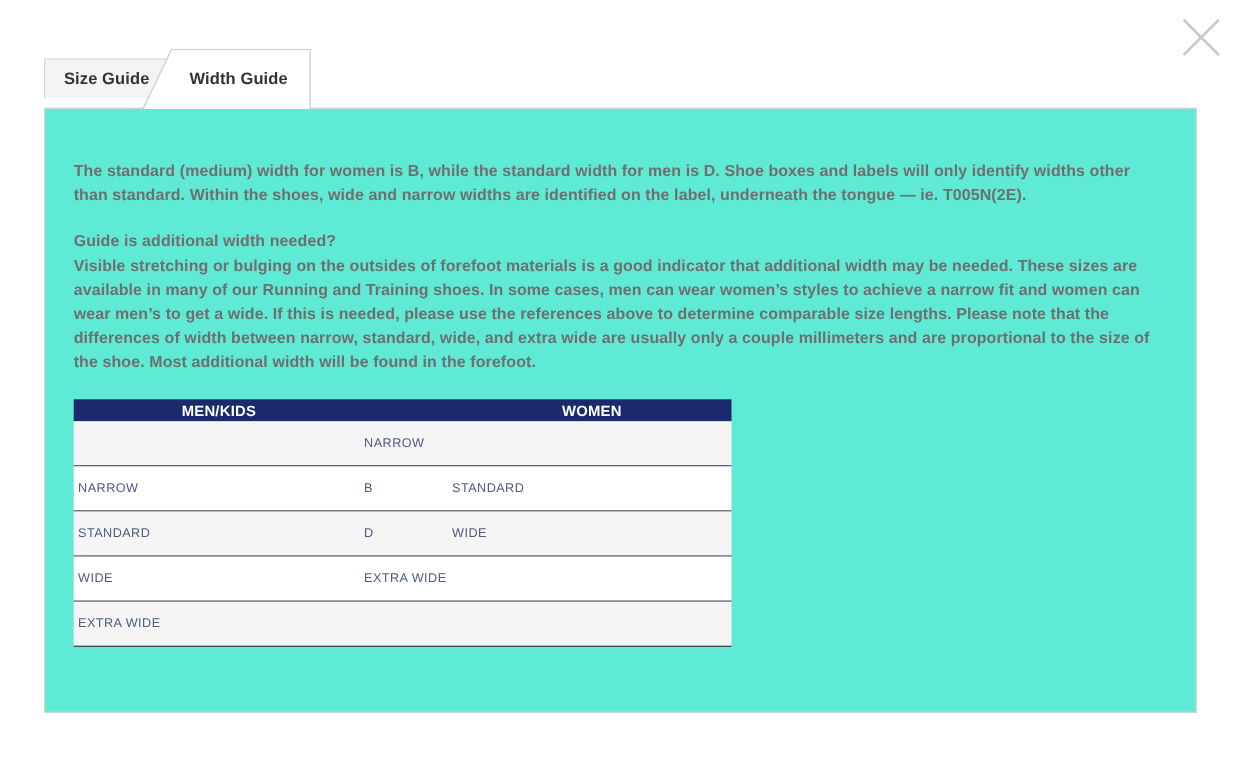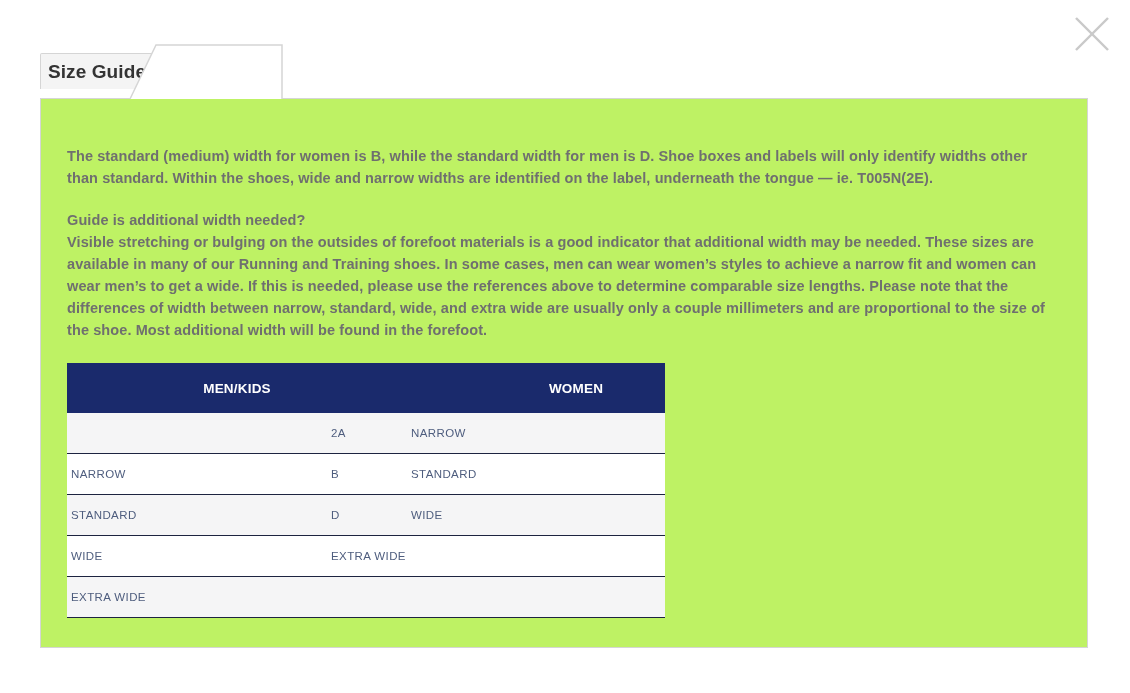--- a/index.html
+++ b/index.html
@@ -7,38 +7,38 @@
     font-family:"Liberation Sans", sans-serif; }
   .stage { position:relative; width:1130px; height:693px; background:#fff; }
 
   
   .close-btn { position:absolute; left:1072px; top:14px; width:40px; height:40px; cursor:pointer; }
 
   
   .tab-inactive { position:absolute; left:40px; top:53px; width:114px; height:36px;
     background:var(--tab_inactive_bg); border:1px solid var(--border); border-bottom:none;
     border-radius:2px 2px 0 0; display:flex; align-items:center; justify-content:center;
-    font-size:19px; font-weight:700; color:var(--tab_text); letter-spacing:0.1px; cursor:pointer; z-index:1; }
+    font-size:15px; font-weight:700; color:var(--tab_text); letter-spacing:0.1px; cursor:pointer; z-index:1; }
   .tab-active { position:absolute; left:126px; top:44px; width:158px; height:56px; z-index:3; cursor:pointer; }
   .tab-active svg { position:absolute; left:0; top:0; }
   .tab-active .label { position:absolute; left:24px; top:0; width:134px; height:54px;
     display:flex; align-items:center; justify-content:center;
     font-size:15px; font-weight:700; color:var(--tab_text); letter-spacing:0.1px; }
 
   
   .panel { position:absolute; left:40px; top:98px; width:1048px; height:550px;
-    background:#bef264; border:1px solid var(--border); z-index:2; }
+    background:#5eead4; border:1px solid var(--border); z-index:2; }
   .panel-content { position:absolute; left:26px; top:46px; width:982px;
     font-size:14.5px; line-height:22px; font-weight:600; color:var(--body_text); letter-spacing:0.1px; }
   .para-block { margin-bottom:20px; }
 
   
   .width-table { position:absolute; left:26px; top:264px; width:598px; }
-  .wt-header { display:grid; grid-template-columns:264px 80px 254px; height:50px;
-    background:var(--header_bg);padding-left:38px; }
+  .wt-header { display:grid; grid-template-columns:264px 80px 254px; height:20px;
+    background:var(--header_bg); }
   .wt-header .hcell { display:flex; align-items:center; justify-content:center;
     color:var(--header_text); font-size:13.5px; font-weight:700; letter-spacing:0.2px; }
   .wt-row { display:grid; grid-template-columns:264px 80px 254px; height:41px;
     border-bottom:1px solid var(--separator); background:#ffffff; }
   .wt-row.alt { background:var(--row_alt_bg); }
   .wt-row .cell { display:flex; align-items:center;
     font-size:11.5px; font-weight:500; color:var(--table_text); letter-spacing:0.4px; }
   .wt-row .cell.c0 { padding-left:4px; }
 </style>
 </head>
@@ -66,21 +66,20 @@
 
     <div class="width-table">
       <div class="wt-header">
         <div class="hcell">MEN/KIDS</div>
         <div class="hcell"></div>
         <div class="hcell">WOMEN</div>
       </div>
 
       <div class="wt-row alt">
         <div class="cell c0"></div>
-        <div class="cell">2A</div>
         <div class="cell">NARROW</div>
       </div>
       <div class="wt-row">
         <div class="cell c0">NARROW</div>
         <div class="cell">B</div>
         <div class="cell">STANDARD</div>
       </div>
       <div class="wt-row alt">
         <div class="cell c0">STANDARD</div>
         <div class="cell">D</div>
@@ -95,15 +94,16 @@
         <div class="cell"></div>
       </div>
     </div>
   </div>
 
   <div class="tab-active">
     <svg width="158" height="56" viewBox="0 0 158 56">
       <polygon points="4,55 30,1 156,1 156,55" fill="#ffffff"></polygon>
       <polyline points="4,55 30,1 156,1 156,55" fill="none" stroke="#d5d5d5" stroke-width="1.5"></polyline>
     </svg>
+    <span class="label">Width Guide</span>
   </div>
 
 </div>
 
 </body></html>

